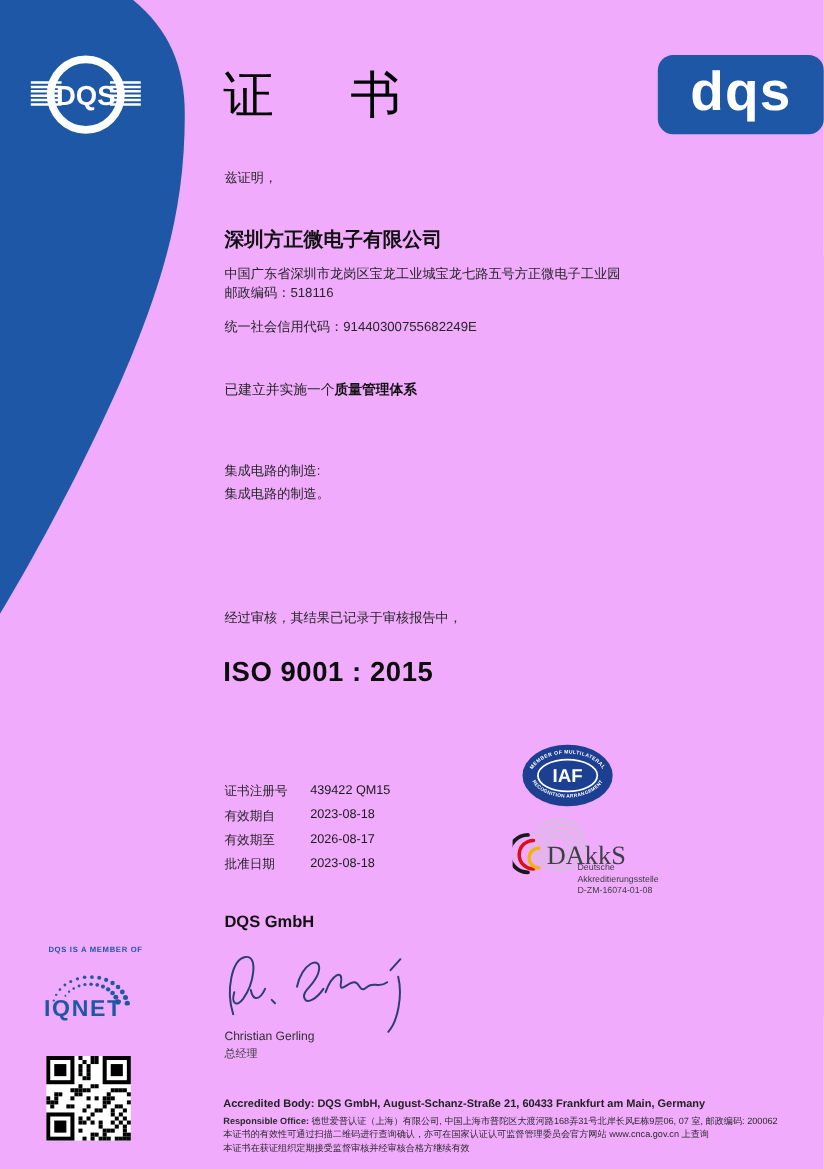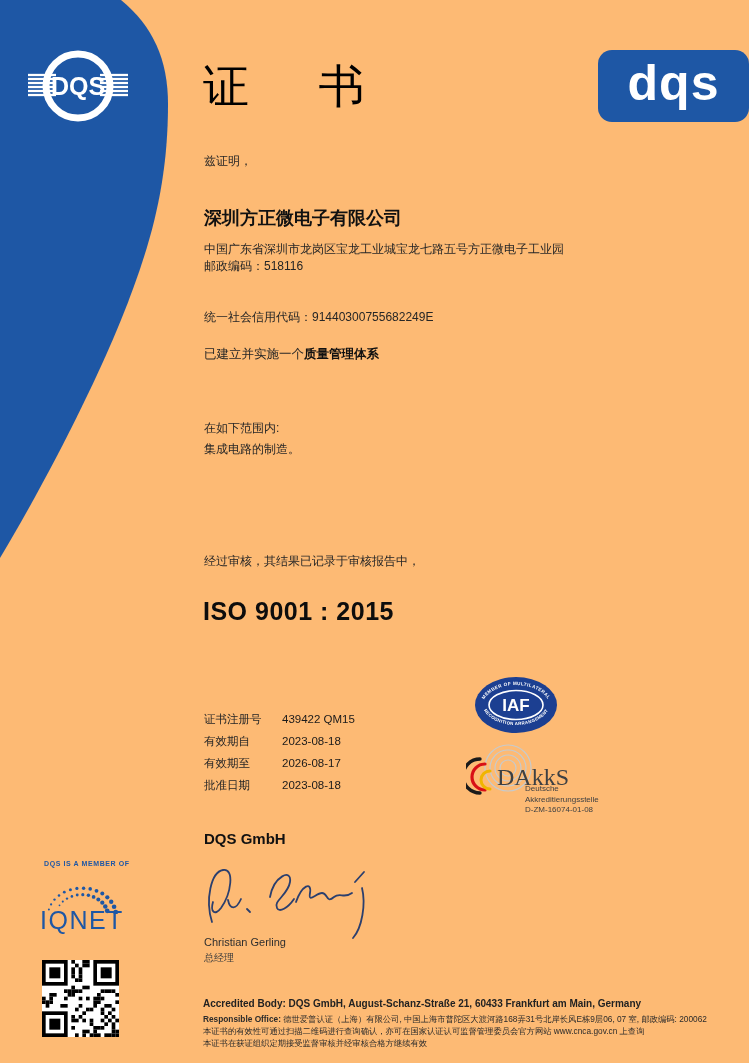--- a/index.html
+++ b/index.html
@@ -1,17 +1,17 @@
 <!DOCTYPE html>
 <html><head>
 <meta charset="utf-8">
 <style>
   html,body{margin:0;padding:0;background:#ffffff;}
   .page{
-    position:relative;width:749px;height:1063px;background:#fdba74;overflow:hidden;
+    position:relative;width:749px;height:1063px;background:#f0abfc;overflow:hidden;
     font-family:"Liberation Sans", sans-serif;color:#262626;
   }
   .abs{position:absolute;}
   
   .swoosh{left:0;top:0;width:200px;height:600px;}
   
   .emblem{left:26px;top:44px;width:104px;height:84px;}
   
   .dqs-logo{
     right:0;top:50px;width:151px;height:72px;background:#1e57a5;border-radius:14px;
@@ -22,21 +22,21 @@
     transform:translateY(-3px);
   }
   
   .title{
     left:203px;top:56px;font-family:"Liberation Serif", serif;font-size:46px;
     color:#000000;white-space:pre;letter-spacing:2px;
   }
   .intro{left:204px;top:153px;font-size:12px;}
   .company-name{left:204px;top:206px;font-size:18px;font-weight:700;color:#111111;}
   .address{left:204px;top:241px;font-size:12px;line-height:17px;}
-  .credit{left:204px;top:289px;font-size:12px;margin-top:20px;}
+  .credit{left:204px;top:289px;font-size:12px;}
   .statement{left:204px;top:346px;font-size:12.5px;}
   .statement b{font-weight:700;color:#111111;font-family:Liberation Serif, serif;}
   .scope-label{left:204px;top:420px;font-size:12px;}
   .scope-text{left:204px;top:441px;font-size:12px;}
   .audit{left:204px;top:551px;font-size:12px;line-height:20px;}
   .standard{left:203px;top:597px;font-size:25px;font-weight:700;color:#0d0d0d;letter-spacing:0.5px;}
   
   .details{left:204px;top:708px;font-size:11.5px;}
   .details .row{display:flex;height:22px;align-items:center;}
   .details .lbl{width:78px;color:#262626;}
@@ -46,21 +46,21 @@
   .dakks-svg{left:466px;top:744px;width:120px;height:64px;}
   .dakks-text{left:525px;top:784px;font-size:8px;line-height:10.5px;color:#3c3f42;}
   
   .issuer{left:204px;top:830px;font-size:15px;font-weight:700;color:#111111;}
   .signature{left:200px;top:852px;width:200px;height:90px;}
   .signatory{left:204px;top:936px;font-size:11px;color:#2e2e2e;}
   .signatory-title{left:204px;top:951px;font-size:10px;color:#3c3c3c;}
   
   .member-label{left:44px;top:860px;font-size:7px;font-weight:700;color:#1e57a5;letter-spacing:0.6px;}
   .iqnet-dots{left:36px;top:872px;width:92px;height:42px;}
-  .iqnet-text{left:40px;top:906px;font-size:25px;font-weight:400;color:#1e57a5;letter-spacing:1.5px;}
+  .iqnet-text{left:40px;top:906px;font-size:21px;font-weight:700;color:#1e57a5;letter-spacing:1.5px;}
   .qr{left:42px;top:960px;width:77px;height:77px;}
   
   .footer{left:203px;top:985px;width:540px;}
   .f1{font-size:10px;font-weight:600;color:#222222;margin-bottom:4px;margin-top:13px;}
   .f2,.f3,.f4{font-size:8.3px;color:#2b2b2b;line-height:12px;}
   .f2 b{font-weight:700;}
 </style>
 </head>
 <body>
 
@@ -101,21 +101,21 @@
   <div class="abs address">
     <div>中国广东省深圳市龙岗区宝龙工业城宝龙七路五号方正微电子工业园</div>
     <div>邮政编码：518116</div>
   </div>
   <div class="abs credit">统一社会信用代码：91440300755682249E</div>
 
   <div class="abs statement">
     <span>已建立并实施一个</span><b>质量管理体系</b>
   </div>
 
-  <div class="abs scope-label">在如下范围内:</div>
+  <div class="abs scope-label">集成电路的制造:</div>
   <div class="abs scope-text">集成电路的制造。</div>
 
   <div class="abs audit">
     <div>经过审核，其结果已记录于审核报告中，</div>
   </div>
 
   <div class="abs standard">ISO 9001 : 2015</div>
 
   <div class="abs details">
     <div class="row">

